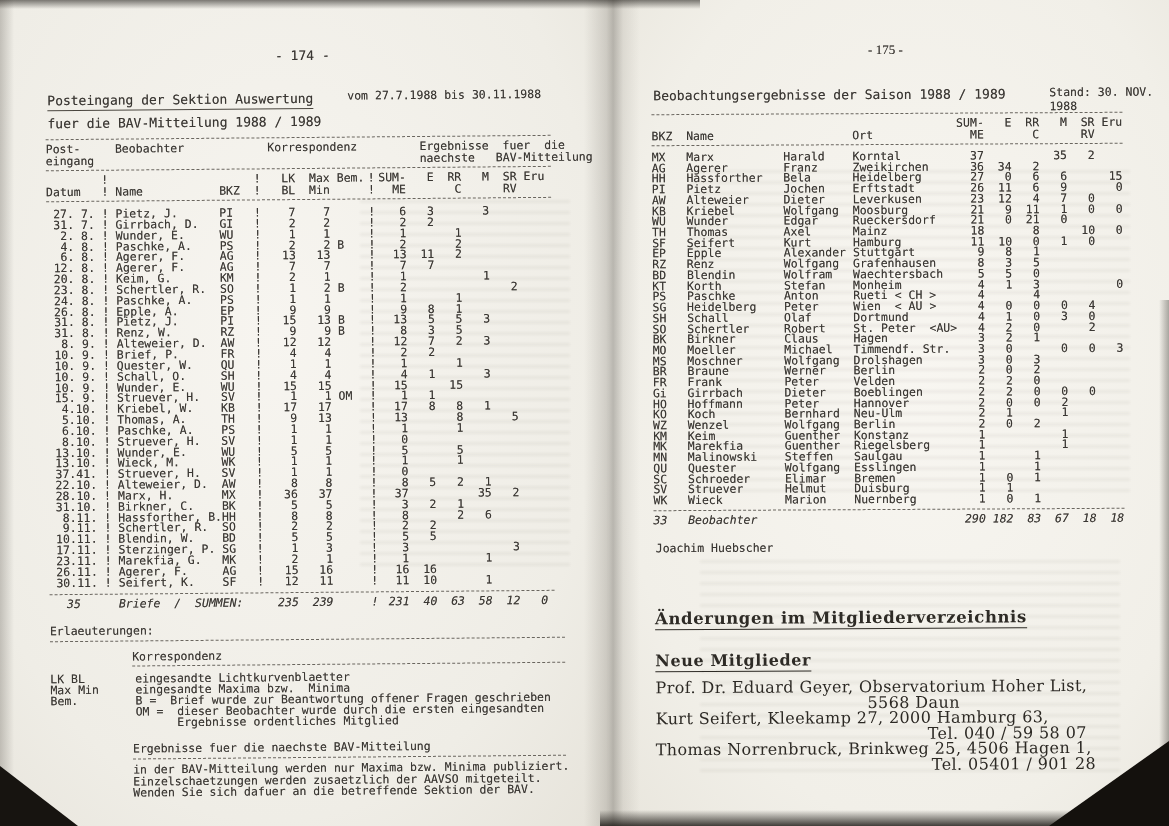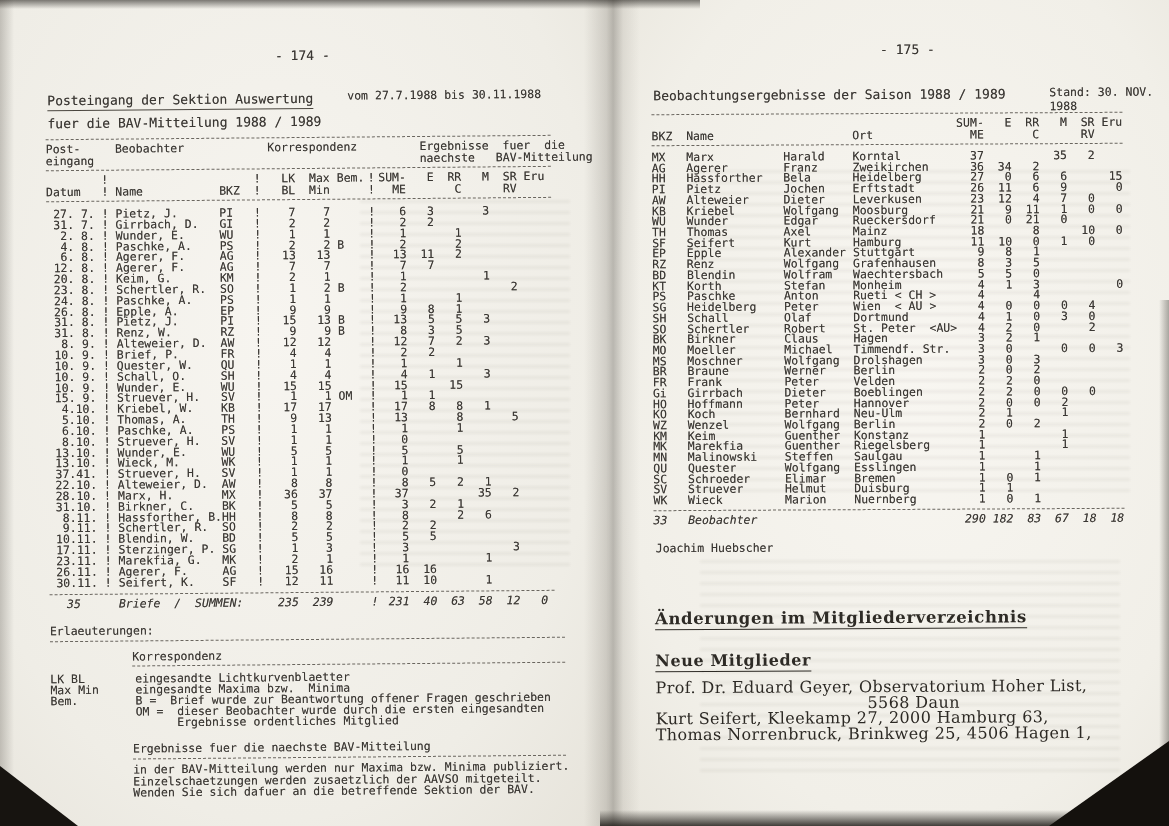--- a/index.html
+++ b/index.html
@@ -847,21 +847,21 @@
       <div style="margin-left:82px;" id="para-lines">
           <div class="tw para-line">in der BAV-Mitteilung werden nur Maxima bzw. Minima publiziert.</div>
           <div class="tw para-line">Einzelschaetzungen werden zusaetzlich der AAVSO mitgeteilt.</div>
           <div class="tw para-line">Wenden Sie sich dafuer an die betreffende Sektion der BAV.</div>
         </div>
     </div>
   </div>
 
   <div class="content-r">
 
-    <div class="abs tw big" style="left:274px;top:42px;">- 175 -</div>
+    <div class="abs tw big" style="left:262px;top:42px;font-family:Liberation Serif, serif;">- 175 -</div>
 
     <div class="abs" style="left:47px;top:84px;width:510px;">
       <span class="tw big">Beobachtungsergebnisse der Saison 1988 / 1989</span>
       <span class="abs tw" style="left:396px;top:2px;">Stand: 30. NOV. 1988</span>
     </div>
 
     <div class="abs tw" style="left:45px;top:110px;width:68ch;">
       <div class="hr"></div>
       <div class="trow gh">
         <span class="c k5"></span>
@@ -1348,24 +1348,26 @@
       </div>
       <div class="entries" style="margin-top:8px;">
 
           <div class="entry">
             <div class="serif l1">Prof. Dr. Eduard Geyer, Observatorium Hoher List,</div>
             <div class="serif l2">5568 Daun</div>
           </div>
 
           <div class="entry">
             <div class="serif l1">Kurt Seifert, Kleekamp 27, 2000 Hamburg 63,</div>
+            <div class="serif l2">Tel. 040 / 59 58 07</div>
           </div>
 
           <div class="entry">
             <div class="serif l1">Thomas Norrenbruck, Brinkweg 25, 4506 Hagen 1,</div>
+            <div class="serif l2">Tel. 05401 / 901 28</div>
           </div>
         </div>
     </div>
   </div>
 
   <div class="gutter"></div>
   <div class="top-shade"></div>
   <div class="left-shade"></div>
   <div class="right-shade"></div>
   <div class="bottom-shade"></div>

